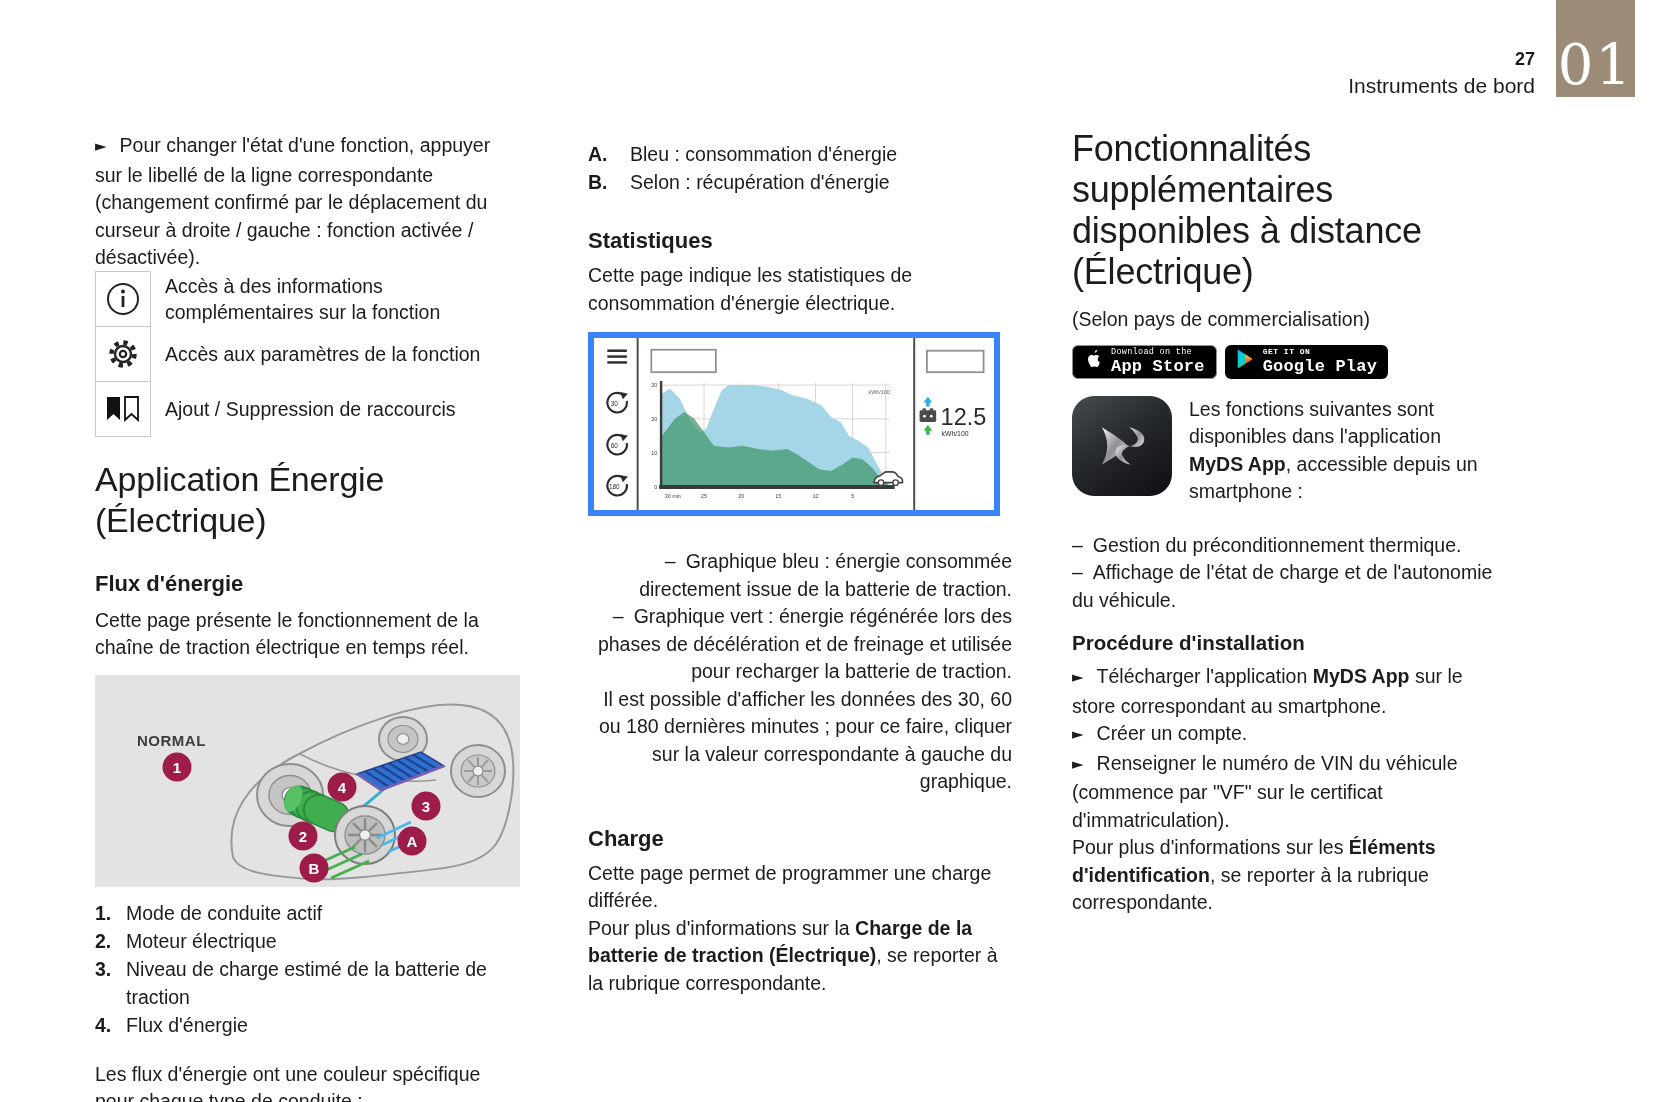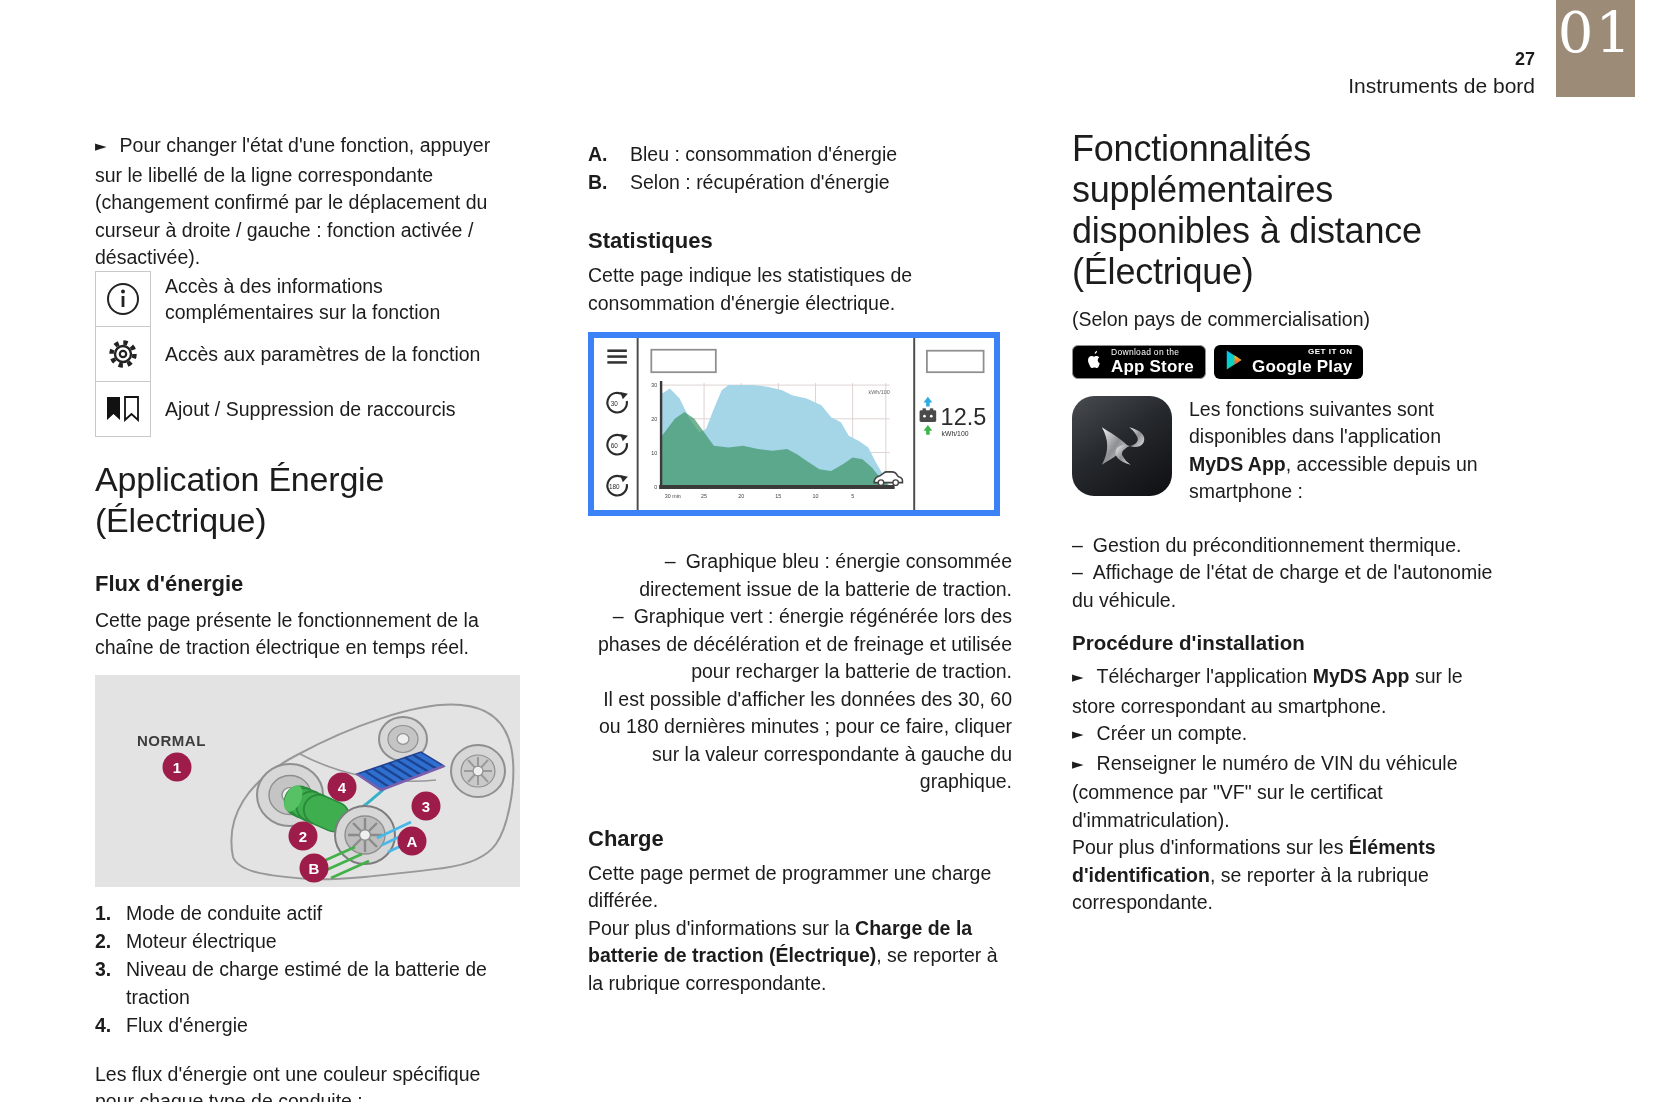--- a/index.html
+++ b/index.html
@@ -9,21 +9,21 @@
   }
   .col{position:absolute;}
   p{margin:0;}
   
   .page-meta{position:absolute;top:48px;right:118px;text-align:right;line-height:1.25;}
   .page-num{font-weight:bold;font-size:18px;}
   .section-title{font-size:21px;margin-top:2px;}
   .chapter-tab{
     position:absolute;top:0;right:18px;width:79px;height:97px;background:#9c8b77;
     color:#fff;font-family:"DejaVu Serif",serif;font-size:56px;font-weight:400;
-    display:flex;align-items:flex-start;justify-content:center;letter-spacing:2px;
+    display:flex;align-items:flex-end;justify-content:center;letter-spacing:2px;
   }
   
   .body-t{font-size:19.5px;line-height:27.5px;}
   .h1{font-size:34px;line-height:41px;font-weight:400;letter-spacing:-0.2px;}
   .h2{font-size:22px;line-height:26px;font-weight:bold;}
   .h3{font-size:20.5px;line-height:25px;font-weight:bold;}
   .bullet-glyph{font-family:"DejaVu Sans",sans-serif;font-size:15px;margin-right:13px;position:relative;top:-1px;}
   .dash-glyph{margin-right:10px;}
   b,.bold{font-weight:bold;}
   
@@ -35,27 +35,27 @@
   .legend-item{display:flex;font-size:19.5px;line-height:28px;}
   .legend-num{width:31px;font-weight:bold;flex:none;}
   .diagram-box{width:425px;height:212px;background:#e3e3e3;margin-top:13px;}
   
   #col2{left:588px;top:140px;width:424px;}
   .ab-item{display:flex;font-size:19.5px;line-height:28px;}
   .ab-key{width:42px;font-weight:bold;flex:none;}
   .dash-frame{width:400px;height:172px;border:6px solid #3b82f6;background:#fff;margin-top:15px;}
   
   #col3{left:1072px;top:128px;width:424px;}
-  .store-badges{display:flex;gap:8px;margin-top:11px;}
+  .store-badges{display:flex;gap:8px;margin-top:11px;font-family:Liberation Mono, monospace;}
   .badge{display:inline-flex;align-items:center;background:#000;color:#fff;border-radius:6px;
     height:34px;padding:0 11px;gap:8px;box-sizing:border-box;}
   .badge.apple{border:1px solid #8f8f8f;}
   .badge-txt{display:flex;flex-direction:column;justify-content:center;line-height:1;}
   .badge-top{font-size:8.5px;letter-spacing:.3px;margin-bottom:2px;}
-  .badge-top.caps{font-size:8px;font-weight:bold;letter-spacing:.5px;text-align:right;}
+  .badge-top.caps{font-size:8px;font-weight:bold;letter-spacing:.5px;}
   .badge-bottom{font-size:17px;font-weight:600;letter-spacing:.2px;}
   .app-row{display:flex;gap:17px;margin-top:17px;}
   .app-icon{width:100px;height:100px;border-radius:22px;flex:none;
     background:linear-gradient(145deg,#484c51 0%,#26292d 45%,#0d0f11 100%);
     display:flex;align-items:center;justify-content:center;} .mt8{margin-top:8px;} .mt10{margin-top:10px;} .mt12{margin-top:12px;}
   .mt14{margin-top:14px;} .mt18{margin-top:32px;text-align:right;} .mt22{margin-top:22px;} .mt26{margin-top:26px;}
 </style>
 </head>
 <body>
 

